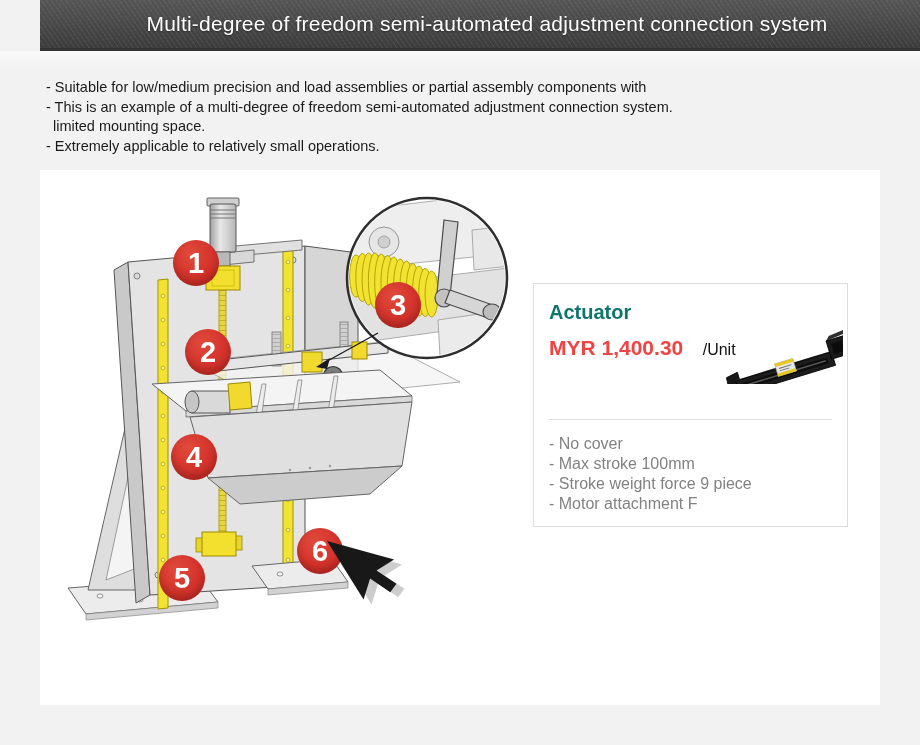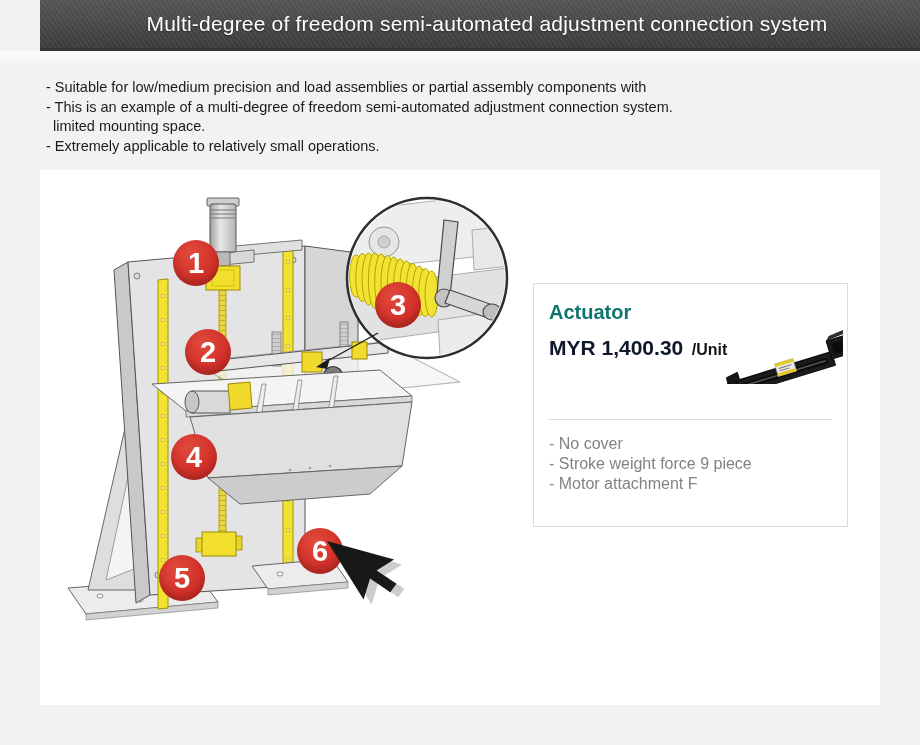--- a/index.html
+++ b/index.html
@@ -56,22 +56,22 @@
   
   .card{
     position:absolute;left:493px;top:113px;width:313px;height:242px;z-index:2;
     background:#ffffff;border:1px solid #dcdcdc;
   }
   .card-title{
     position:absolute;left:15px;top:17px;
     font-size:20px;font-weight:700;color:#0f766e;
   }
   .price-row{position:absolute;left:15px;top:52px;white-space:nowrap;}
-  .price{font-size:21px;font-weight:700;color:#0f172a;}
-  .unit{font-size:16px;font-weight:700;color:#111111;margin-left:4px;}
+  .price{font-size:21px;font-weight:700;color:#ef4444;}
+  .unit{font-size:16px;font-weight:400;color:#111111;margin-left:15px;}
   .product-img{position:absolute;right:4px;top:34px;}
   .card-divider{
     position:absolute;left:15px;right:15px;top:135px;height:1px;background:#dddddd;
   }
   .specs{
     position:absolute;left:15px;top:150px;
     font-size:16px;line-height:20px;color:#828282;
   }
 </style>
 </head>
@@ -290,18 +290,19 @@
         <rect x="42" y="15" width="19" height="13" fill="#e8e8e8" stroke="#999" stroke-width="0.6"></rect>
         <rect x="42" y="15" width="19" height="3" fill="#e6c820"></rect>
         <rect x="42" y="25" width="19" height="3" fill="#e6c820"></rect>
         <line x1="45" y1="20.5" x2="58" y2="20.5" stroke="#666" stroke-width="1"></line>
         <line x1="45" y1="23" x2="55" y2="23" stroke="#888" stroke-width="1"></line>
       </g>
     </svg>
     <div class="card-divider"></div>
     <div class="specs">
       <div>- No cover</div>
+      <div>- Max stroke 100mm</div>
       <div>- Stroke weight force 9 piece</div>
       <div>- Motor attachment F</div>
     </div>
   </div>
 
 </div>
 
 </body></html>

